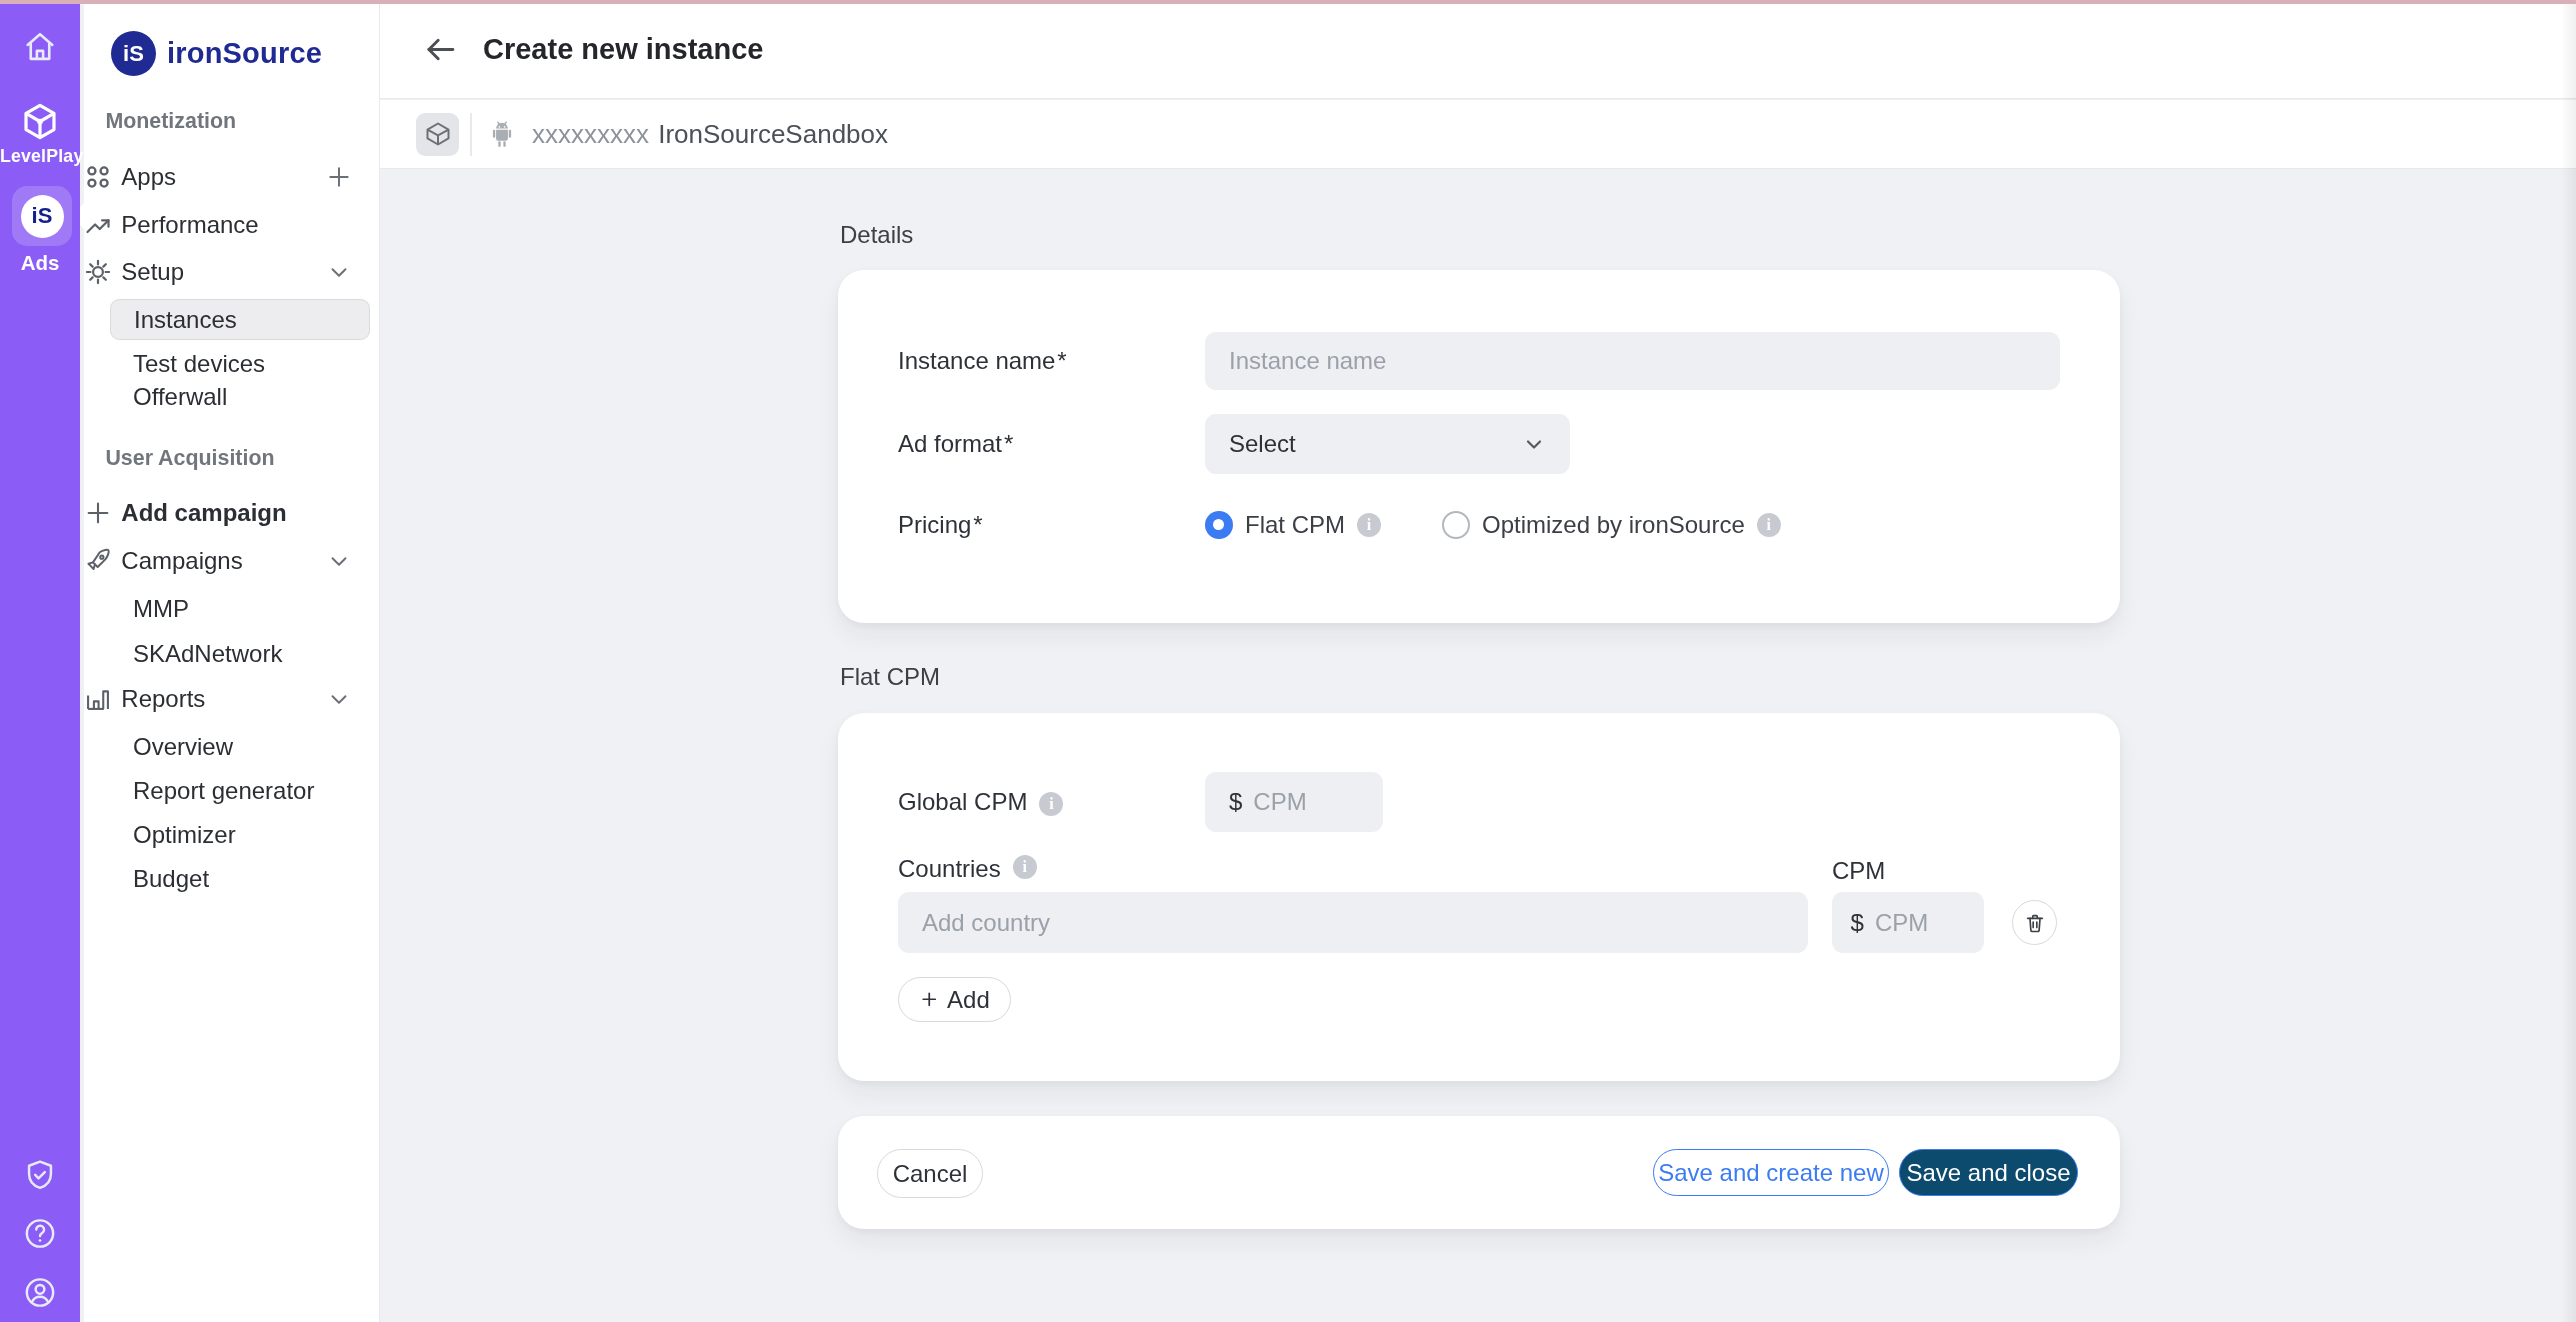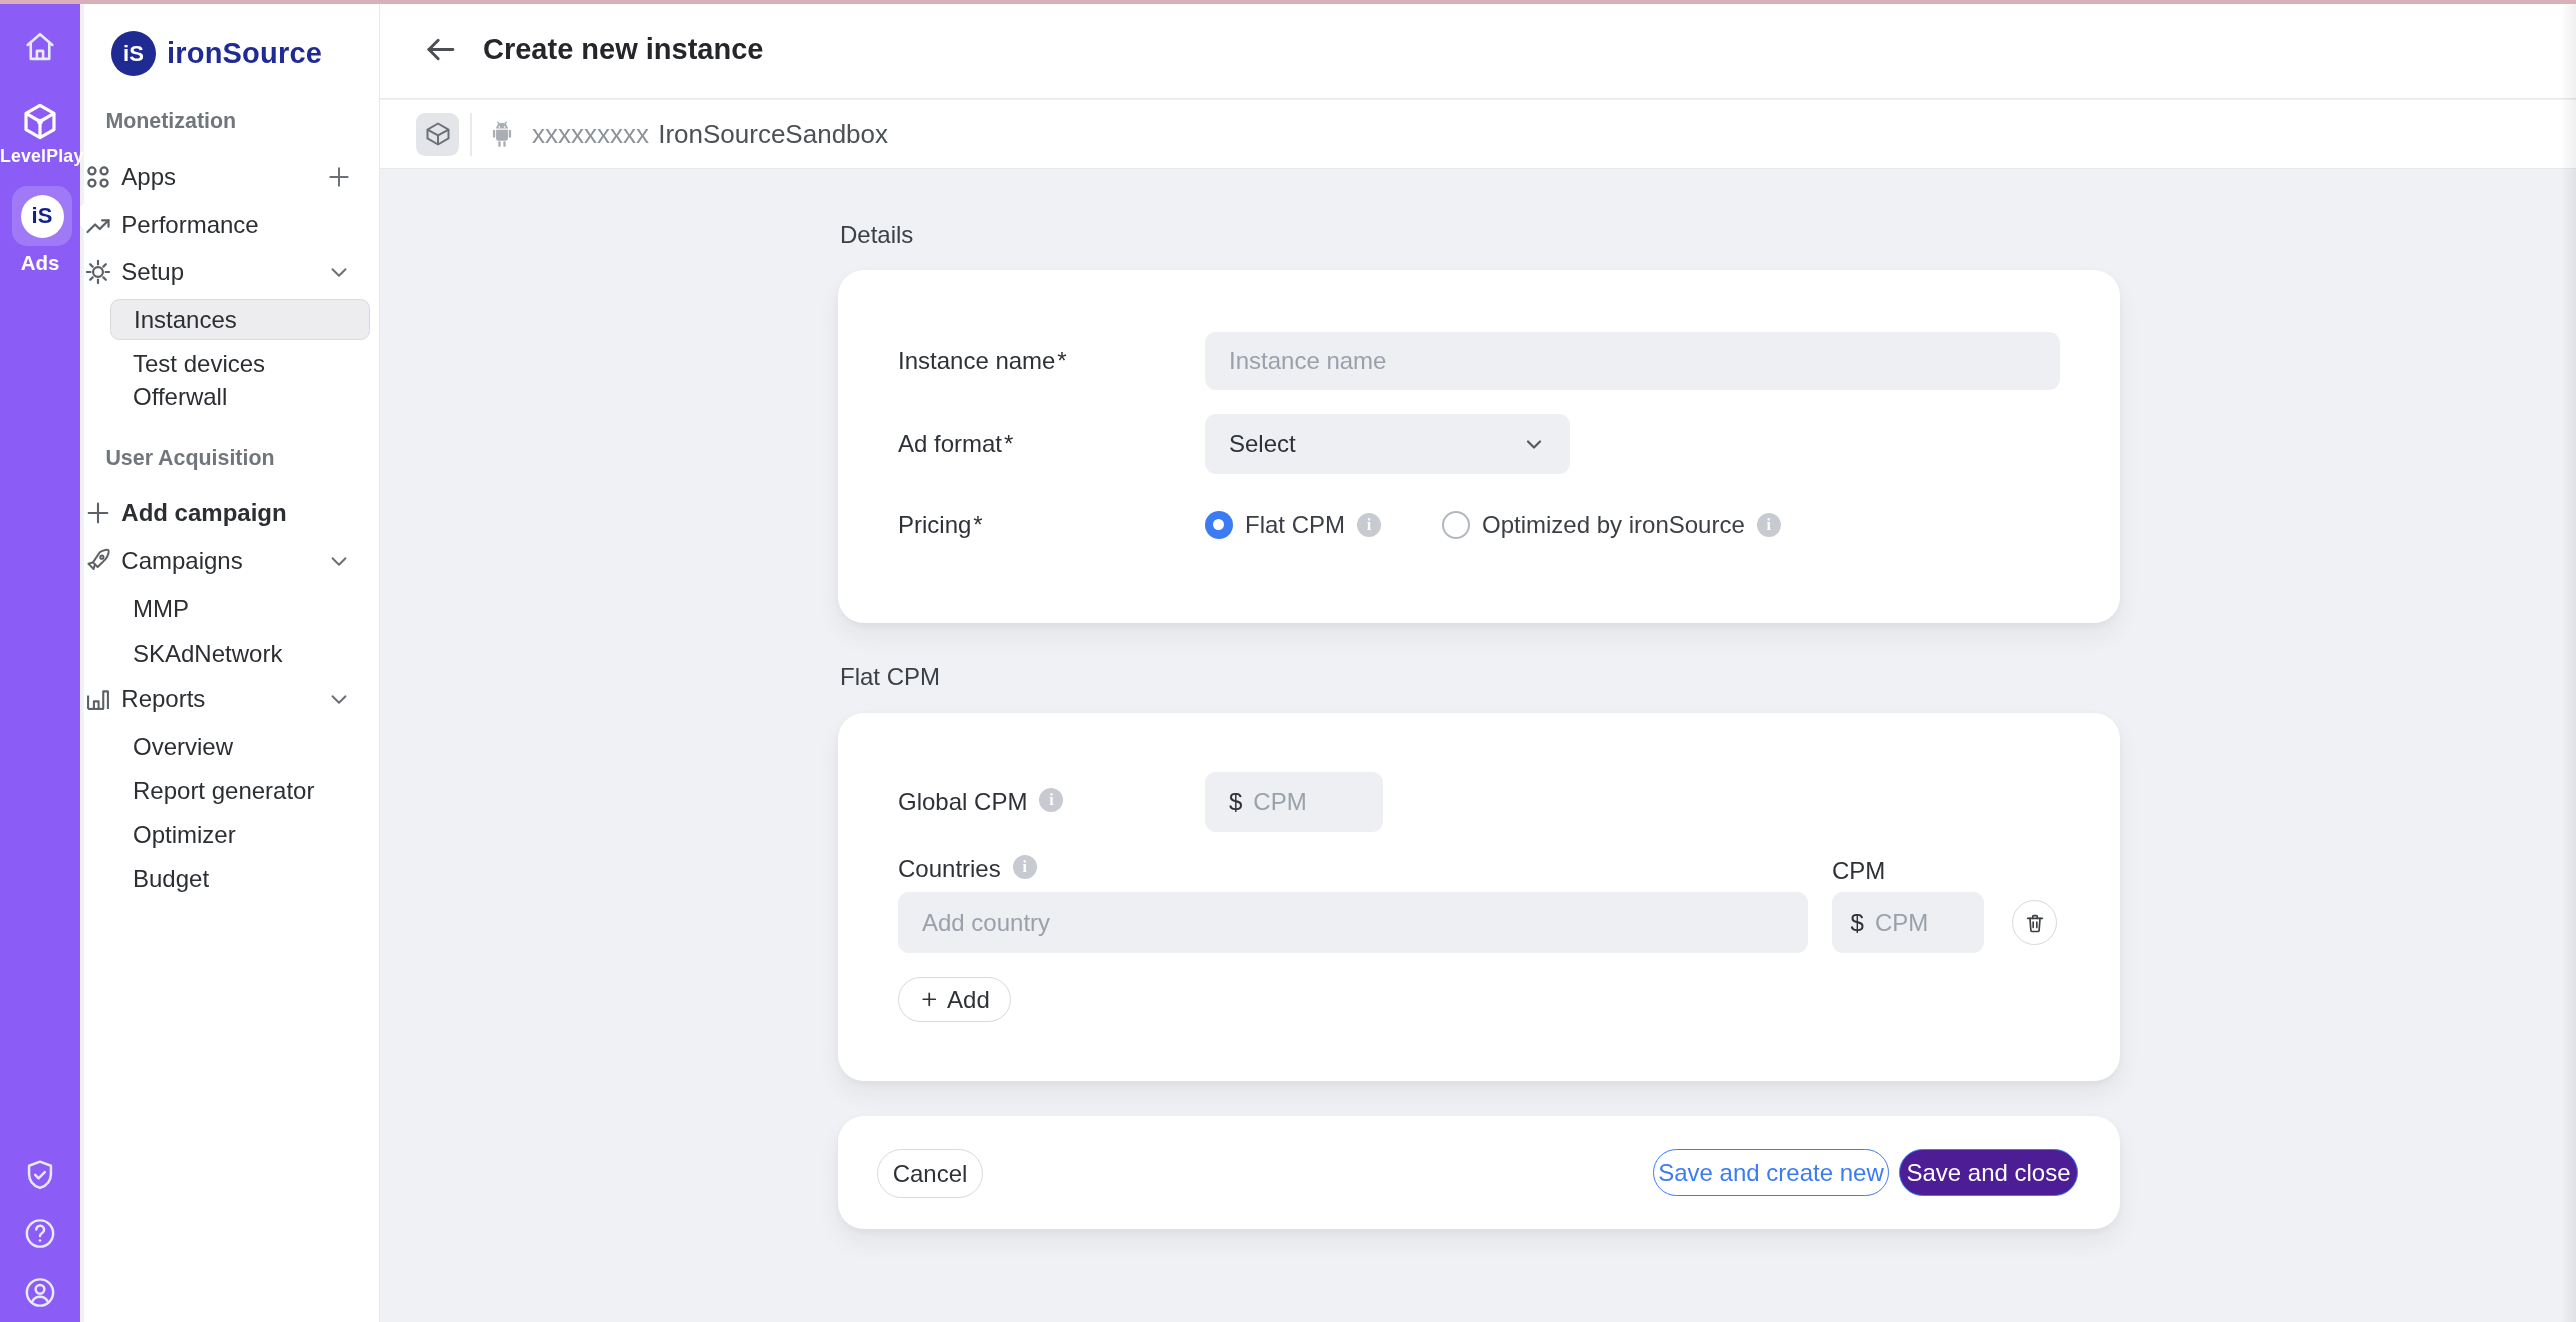--- a/index.html
+++ b/index.html
@@ -95,21 +95,21 @@
   .trash-btn svg { width:22px; height:22px; }
   .pill { display:flex; align-items:center; justify-content:center; border-radius:929px;
     font-size:24px; cursor:pointer; }
   .add-btn { position:absolute; left:60px; width:113px; height:45px; background:#fff;
     border:1.9px solid #d6d9dd; color:#2e3238; gap:7.4px; }
   .add-btn svg { width:20.5px; height:20.5px; }
   .btn-cancel { position:absolute; left:39px; top:33px; width:106px; height:49px; background:#fff;
     border:1.9px solid #d6d9dd; color:#2e3238; }
   .btn-outline-blue { position:absolute; right:231px; top:33px; width:236px; height:47px; background:#fff;
     border:1.9px solid #3b7cf2; color:#3b7cf2; }
-  .btn-blue { position:absolute; right:42px; top:33px; width:179px; height:47px; background:#4c1d95;
+  .btn-blue { position:absolute; right:42px; top:33px; width:179px; height:47px; background:#0c4a6e;
     border:1.9px solid #3b7cf2; color:#fff; }
 </style>
 </head>
 <body>
 
 <div class="screen">
   <div class="topstrip"></div>
 
   <div class="rail">
     <span class="ric" style="top:28px">
@@ -322,21 +322,21 @@
       <span class="radio off" style="margin-left:61px"></span>
       <span class="rlabel">Optimized by ironSource</span>
       <span class="info"></span>
     </div>
   </div>
 
   <div class="section-title" style="left:840px; top:663px">Flat CPM</div>
 
   <div class="card" style="top:713px; height:368px">
     <div class="frow" style="top:59px; height:60px">
-      <div class="flabel" style="display:flex;align-items:flex-start">
+      <div class="flabel" style="display:flex;align-items:flex-end">
         <span>Global CPM</span>
           <span class="info"></span>
       </div>
       <div class="tinput" style="width:178px; height:60px">
         <span class="currency">$</span>
         <span class="ph">CPM</span>
       </div>
     </div>
 
     <div class="frow" style="top:142px; height:28px">

